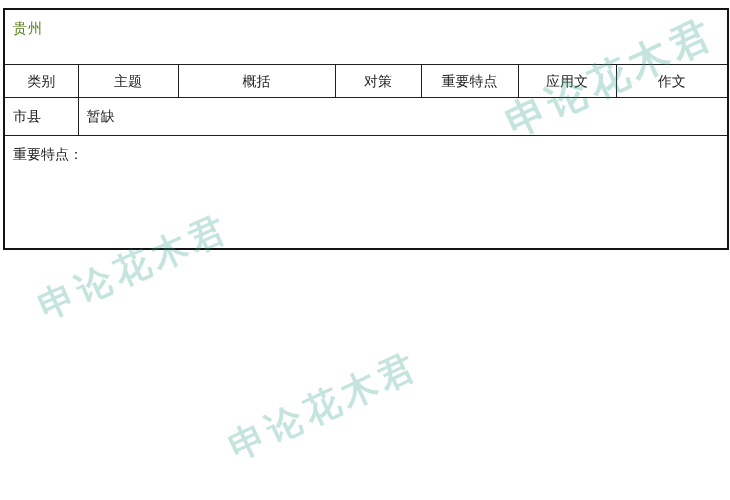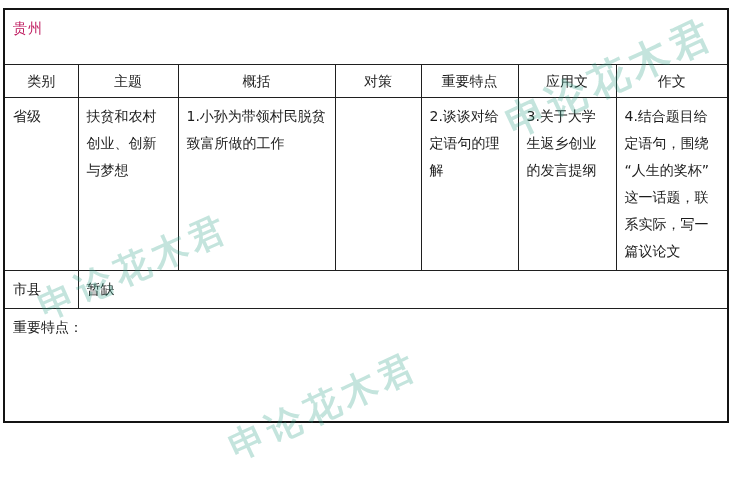--- a/index.html
+++ b/index.html
@@ -32,21 +32,21 @@
     overflow: hidden;
   }
   table.main { border: 2px solid #141414; }
 
   td.title-cell {
     height: 44px;
     text-align: center;
     vertical-align: middle;
     font-size: 23px;
     font-weight: bold;
-    color: #be185d;
+    color: #4d7c0f;
     line-height: 1.1;
     letter-spacing: 1px;
     padding: 0;
   }
   tr.head-row th {
     height: 28px;
     text-align: center;
     vertical-align: middle;
     font-weight: 500;
     line-height: 1.2;
@@ -100,31 +100,20 @@
     <tr class="head-row">
       <th>类别</th>
       <th>主题</th>
       <th>概括</th>
       <th>对策</th>
       <th>重要特点</th>
       <th>应用文</th>
       <th>作文</th>
     </tr>
 
-    <tr class="row-provincial">
-      <td class="cat-cell">省级</td>
-      <td class="just">扶贫和农村创业、创新与梦想</td>
-      <td>
-        <div>1.小孙为带领村民脱贫致富所做的工作</div>
-      </td>
-      <td></td>
-      <td>2.谈谈对给定语句的理解</td>
-      <td>3.关于大学生返乡创业的发言提纲</td>
-      <td class="just">4.结合题目给定语句，围绕“人生的奖杯”这一话题，联系实际，写一篇议论文</td>
-    </tr>
 
     <tr class="row-city">
       <td class="cat-cell">市县</td>
       <td colspan="6">暂缺</td>
     </tr>
 
 
     <tr>
       <td class="notes-cell" colspan="7">
         <div class="note-line">重要特点：</div>

